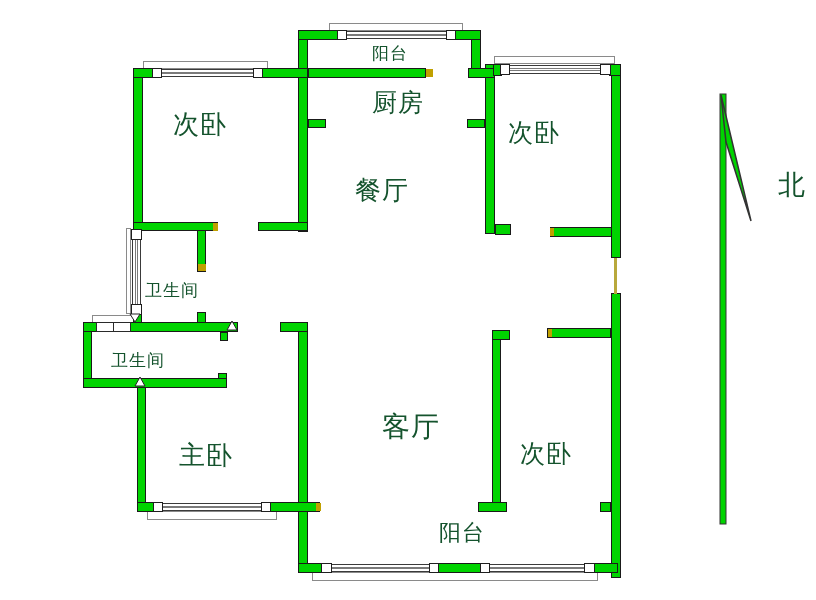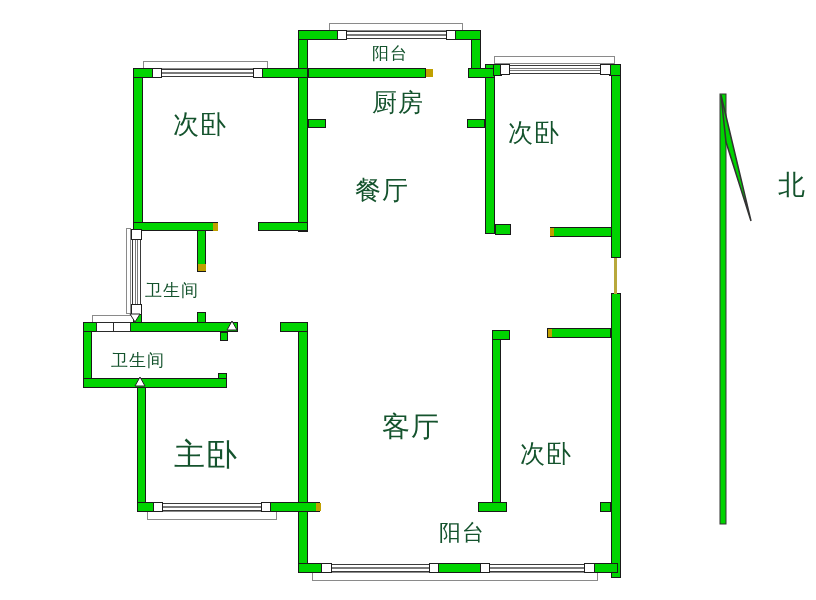--- a/index.html
+++ b/index.html
@@ -24,21 +24,21 @@
 
 <div id="plan">
 
   <div class="lbl" style="left:200px;top:124px;font-size:26px;">次卧</div>
   <div class="lbl" style="left:390px;top:53px;font-size:17px;">阳台</div>
   <div class="lbl" style="left:398px;top:102px;font-size:25px;">厨房</div>
   <div class="lbl" style="left:534px;top:132px;font-size:25px;">次卧</div>
   <div class="lbl" style="left:382px;top:190px;font-size:26px;">餐厅</div>
   <div class="lbl" style="left:172px;top:290px;font-size:17px;">卫生间</div>
   <div class="lbl" style="left:138px;top:360px;font-size:17px;">卫生间</div>
-  <div class="lbl" style="left:206px;top:455px;font-size:31px;">主卧</div>
+  <div class="lbl" style="left:206px;top:455px;font-size:26px;">主卧</div>
   <div class="lbl" style="left:411px;top:427px;font-size:28px;">客厅</div>
   <div class="lbl" style="left:546px;top:453px;font-size:25px;">次卧</div>
   <div class="lbl" style="left:462px;top:533px;font-size:22px;">阳台</div>
   <div class="lbl" style="left:792px;top:185px;font-size:27px;">北</div>
 
   <svg id="north-arrow" width="110" height="460" viewBox="0 0 110 460">
     <rect x="20" y="14" width="6" height="430" fill="#00d400" stroke="#333" stroke-width="1"></rect>
     <polygon points="21,15 51,141 26,62" fill="#00d400" stroke="#333" stroke-width="1.5"></polygon>
   </svg>
 

